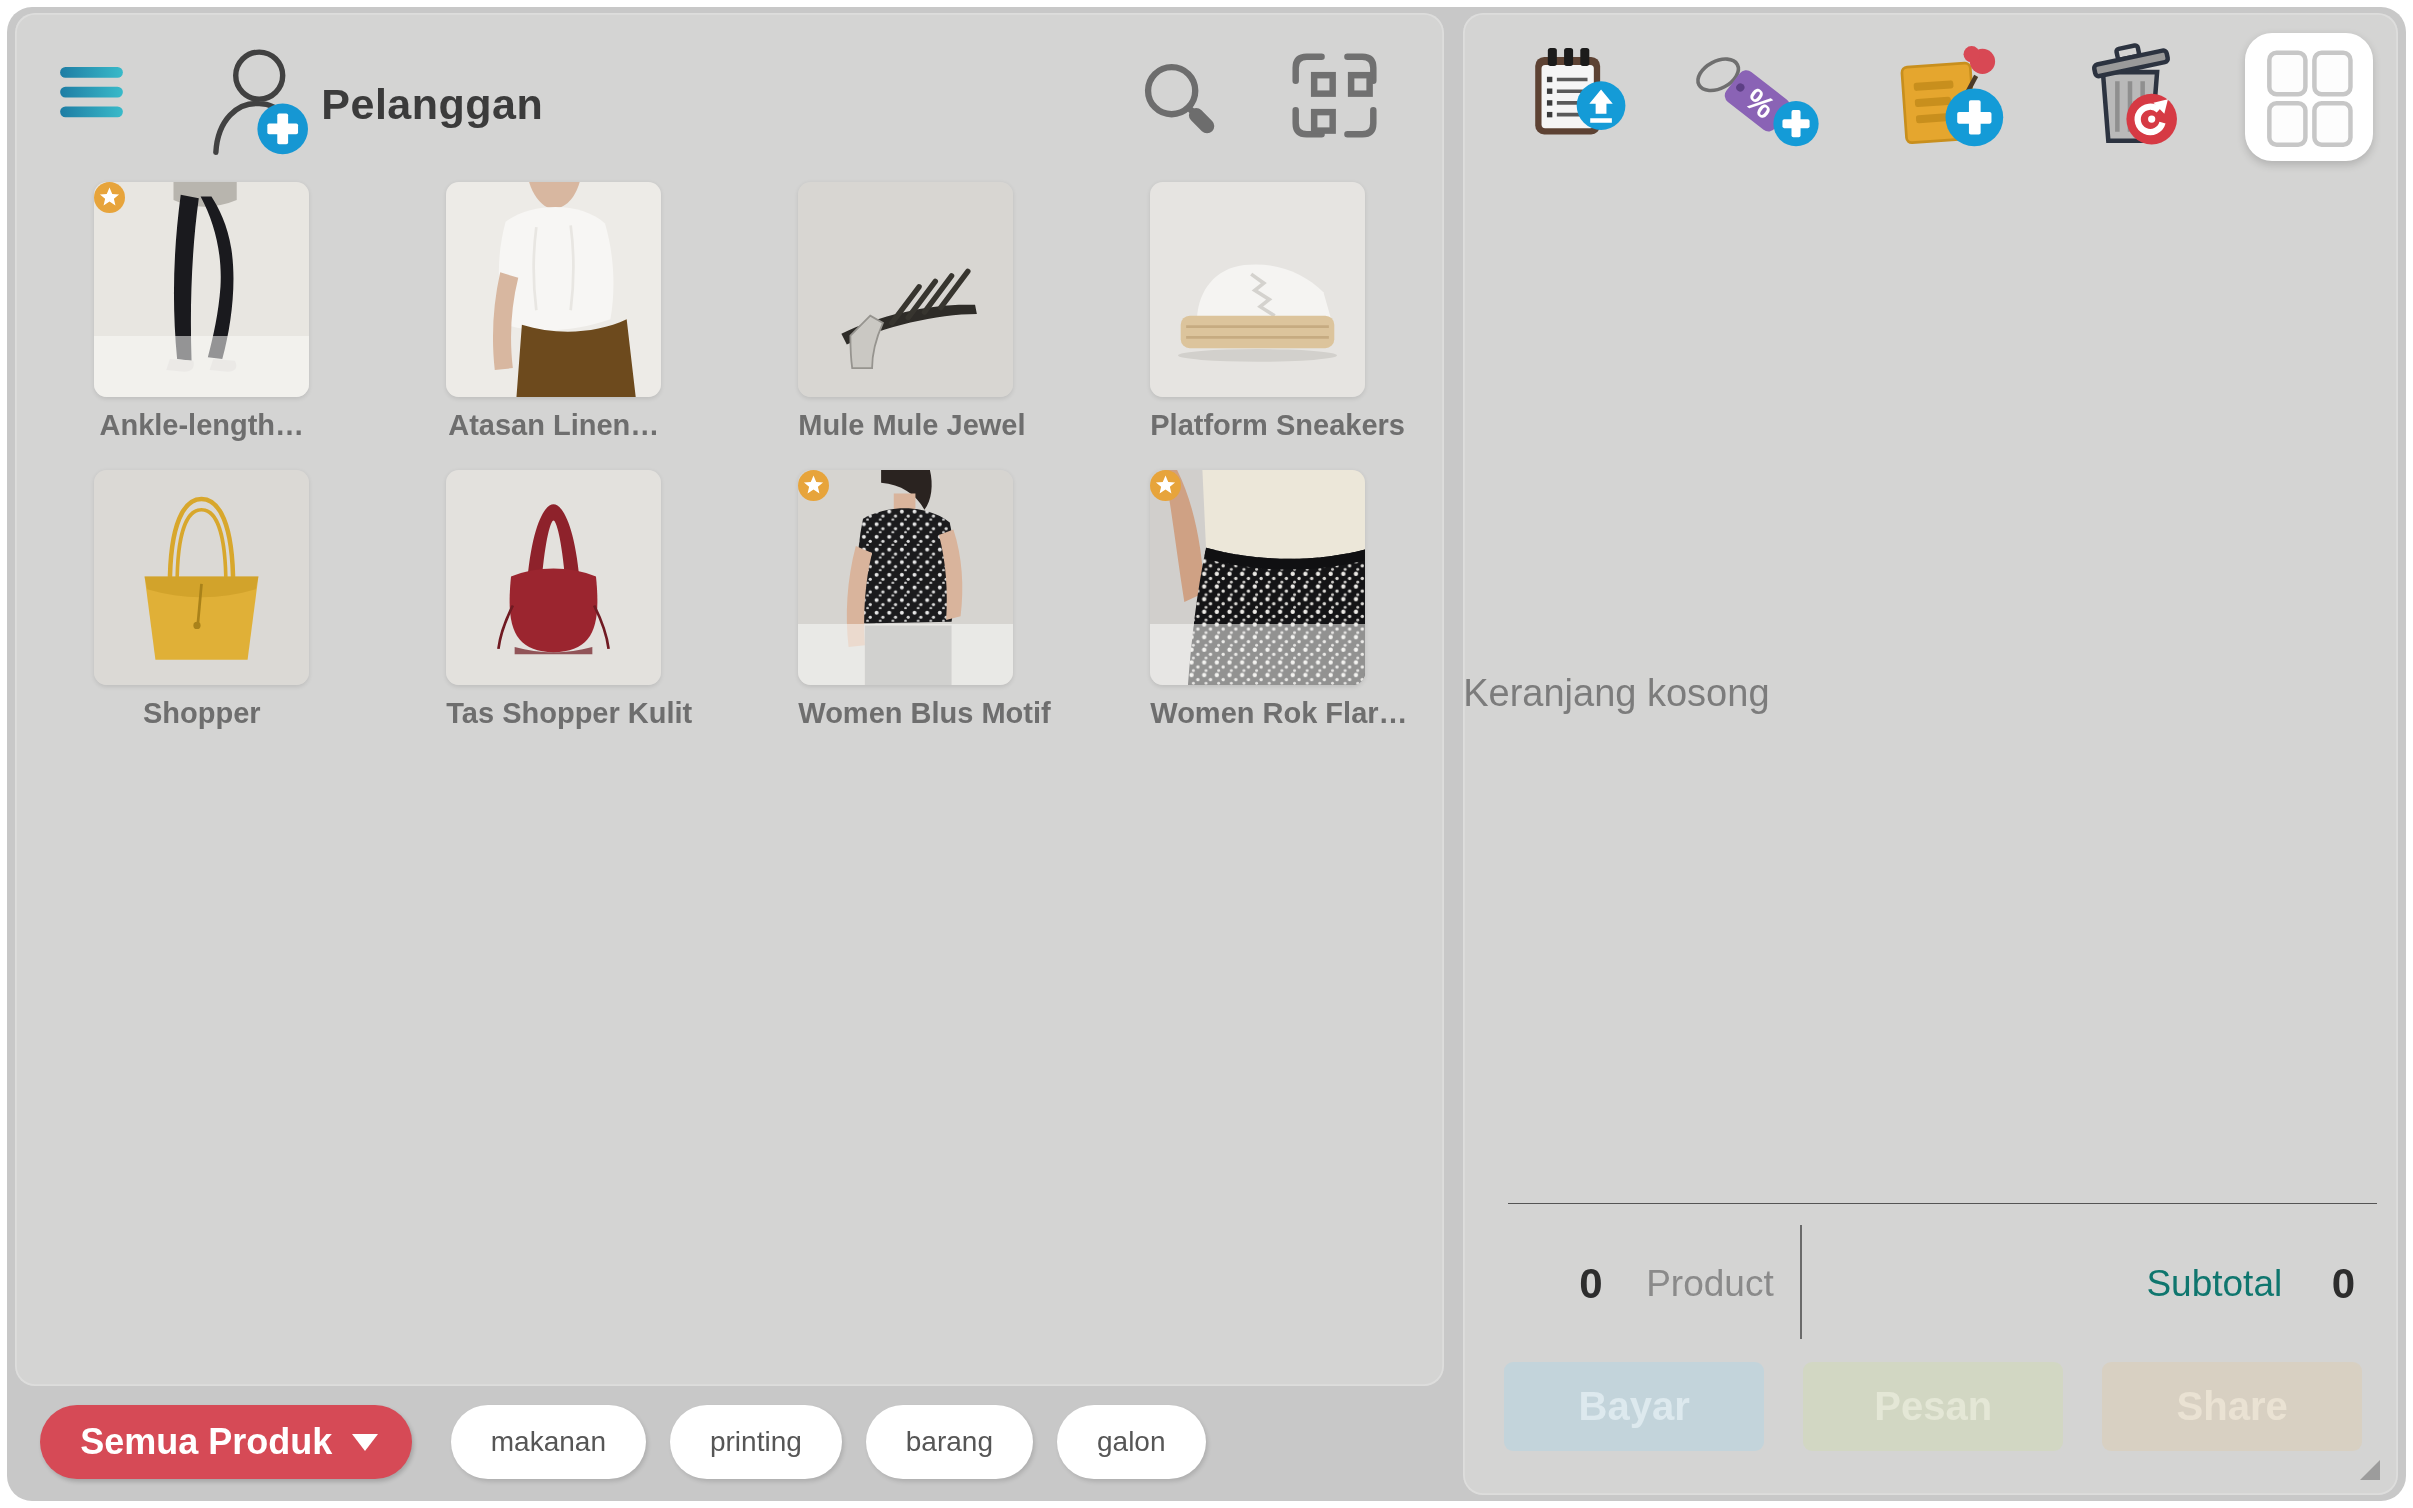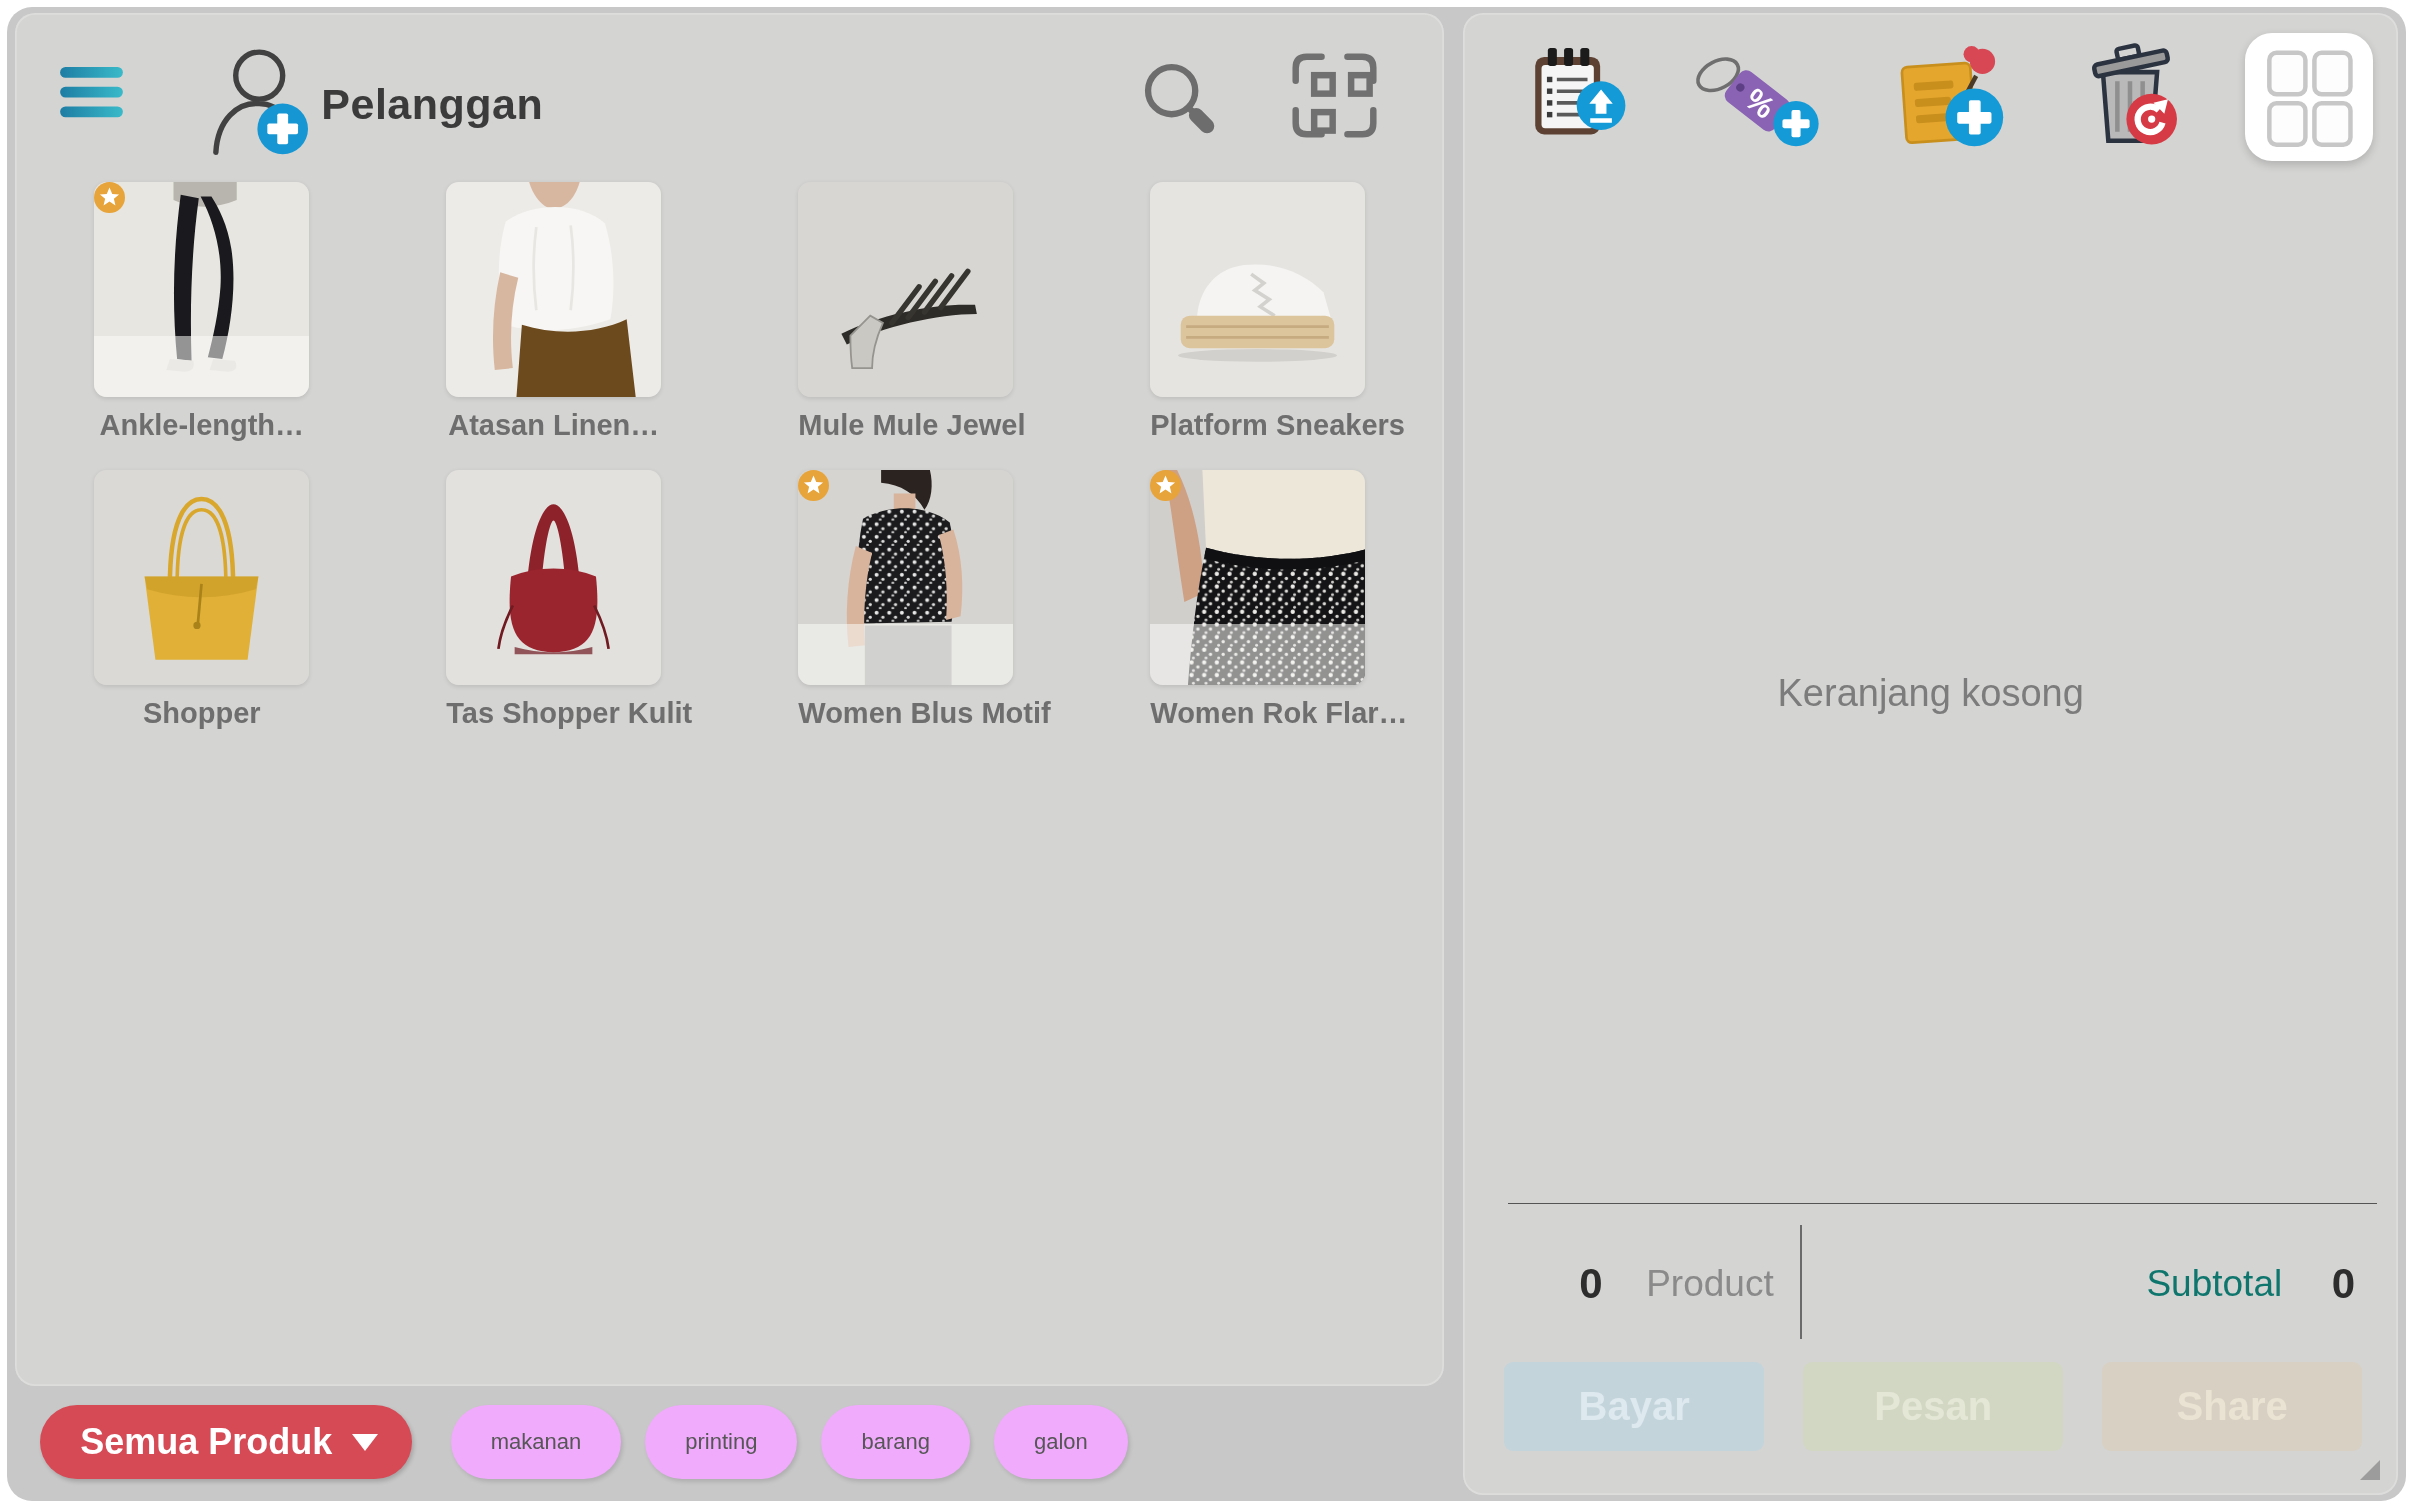--- a/index.html
+++ b/index.html
@@ -29,21 +29,21 @@
   .starbadge{position:absolute;left:92px;bottom:14.5px;width:31px;height:31px;}
   .plabel{width:215px;margin-top:12.7px;text-align:center;font-size:29px;font-weight:bold;
     color:#6e6e6e;white-space:nowrap;}
 
   
   .tb-ic{position:absolute;cursor:pointer;}
   .grid-btn{position:absolute;left:782px;top:20px;width:128px;height:128px;background:#ffffff;
     border:none;border-radius:27px;box-shadow:0 3.6px 9px rgba(0,0,0,0.16);cursor:pointer;padding:0;}
 
   
-  .empty-text{position:absolute;left:0;top:659px;width:100%;text-align:center;
+  .empty-text{position:absolute;left:0;top:659px;width:100%;text-align:left;
     font-size:38px;color:#7c7c7c;}
   .hdiv{position:absolute;left:45px;top:1190px;width:869px;height:1.8px;background:#545454;}
   .count{position:absolute;left:116px;top:1247px;font-size:42px;font-weight:bold;color:#2d2d2d;}
   .count-label{position:absolute;left:183px;top:1250px;font-size:37px;color:#8a8a8a;}
   .vdiv{position:absolute;left:337px;top:1212px;width:1.8px;height:114px;background:#6a6a6a;}
   .subtotal-label{position:absolute;right:116px;top:1250px;font-size:37px;color:#0f766e;}
   .subtotal-value{position:absolute;right:43px;top:1247px;font-size:42px;font-weight:bold;color:#2d2d2d;}
   .actions{position:absolute;left:41px;top:1349px;display:flex;gap:39px;}
   .act-btn{width:260px;height:89px;border:none;border-radius:9px;font-size:40px;font-weight:bold;
     font-family:"Liberation Sans",sans-serif;cursor:default;}
@@ -54,22 +54,22 @@
     border-left:20px solid transparent;border-bottom:20px solid #9c9c9c;}
 
   
   .catbar{position:absolute;left:33px;top:1398px;display:flex;align-items:flex-end;gap:24px;}
   .pill-selected{height:74px;background:#d64a56;border:none;border-radius:40px;color:#ffffff;
     font-size:36px;font-weight:bold;font-family:"Liberation Sans",sans-serif;
     padding:0 34px 0 40px;display:flex;align-items:center;gap:20px;cursor:pointer;
     box-shadow:1.8px 2.7px 4.5px rgba(0,0,0,0.18);margin-right:14.5px;}
   .chev{width:0;height:0;border-left:13.6px solid transparent;border-right:13.6px solid transparent;
     border-top:17px solid #ffffff;}
-  .chip{height:74px;background:#f0abfc;border:none;border-radius:40px;color:#565656;
-    font-size:22px;font-family:"Liberation Sans",sans-serif;padding:0 40px;cursor:pointer;
+  .chip{height:74px;background:#ffffff;border:none;border-radius:40px;color:#565656;
+    font-size:28px;font-family:"Liberation Sans",sans-serif;padding:0 40px;cursor:pointer;
     box-shadow:1.8px 2.7px 4.5px rgba(0,0,0,0.13);}
 </style>
 </head>
 <body>
 
 <div class="screen">
 
   <div class="panel panel-left">
 
     <svg class="hamburger" viewBox="0 0 70 58">

